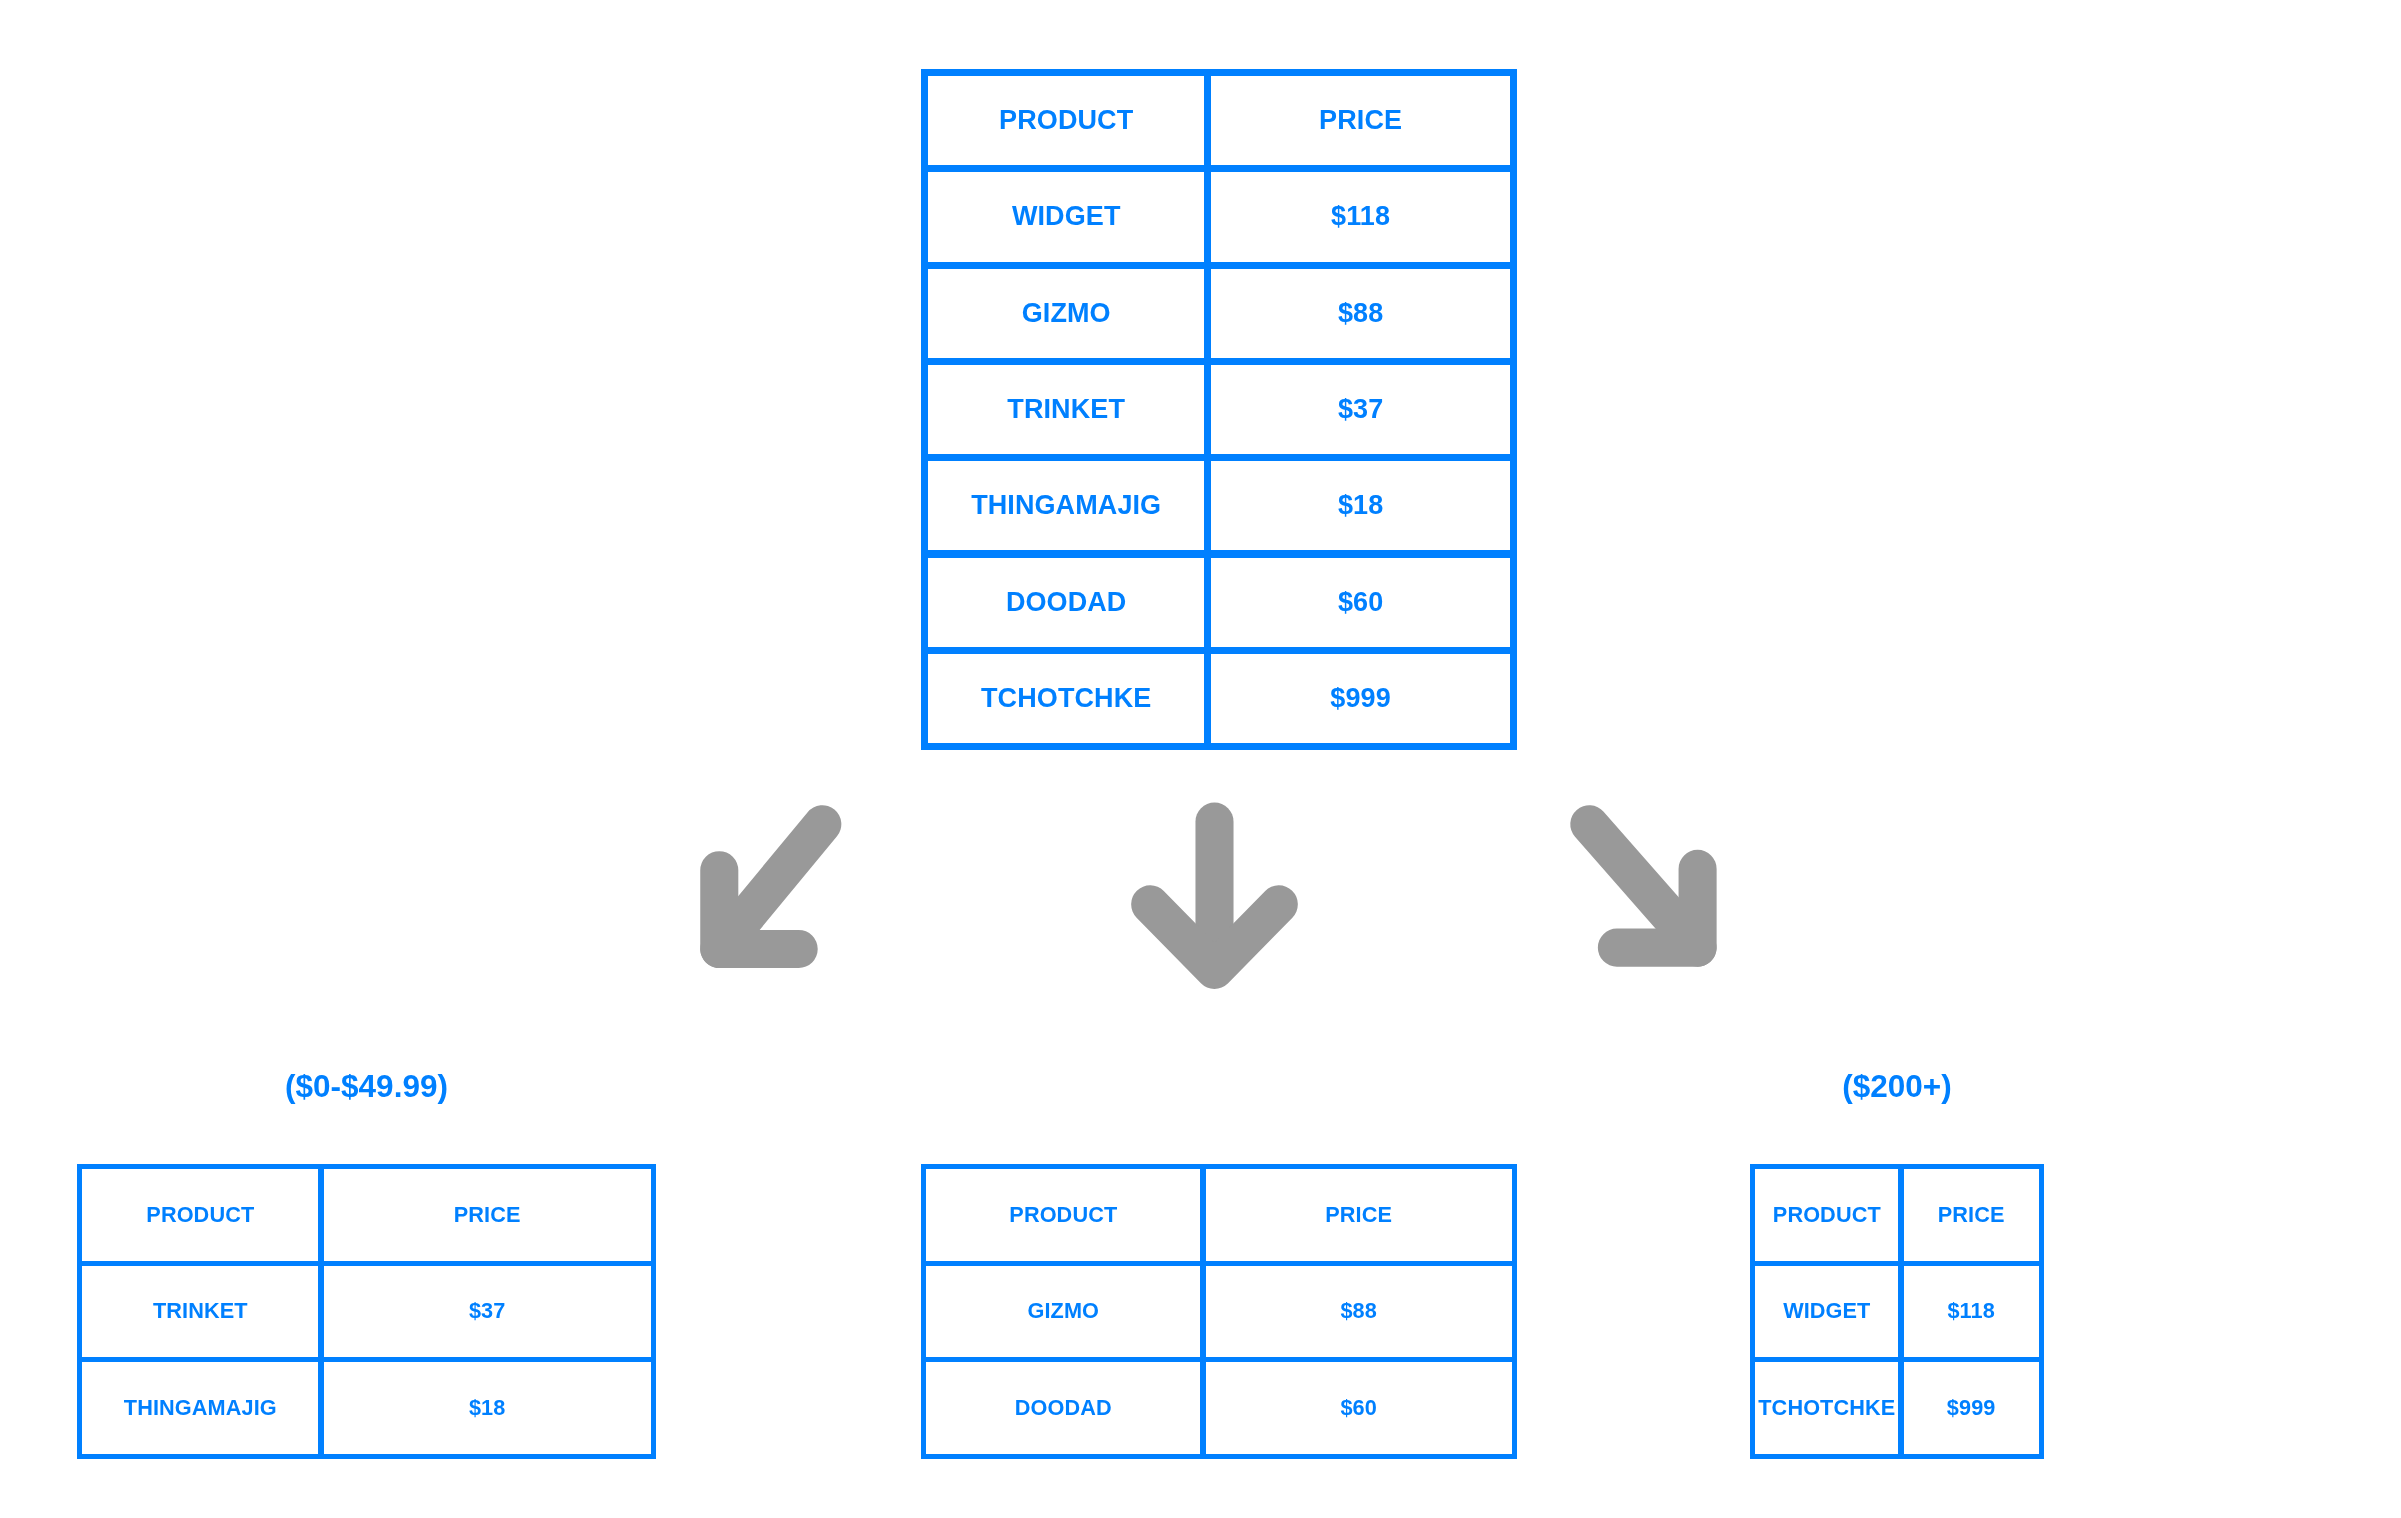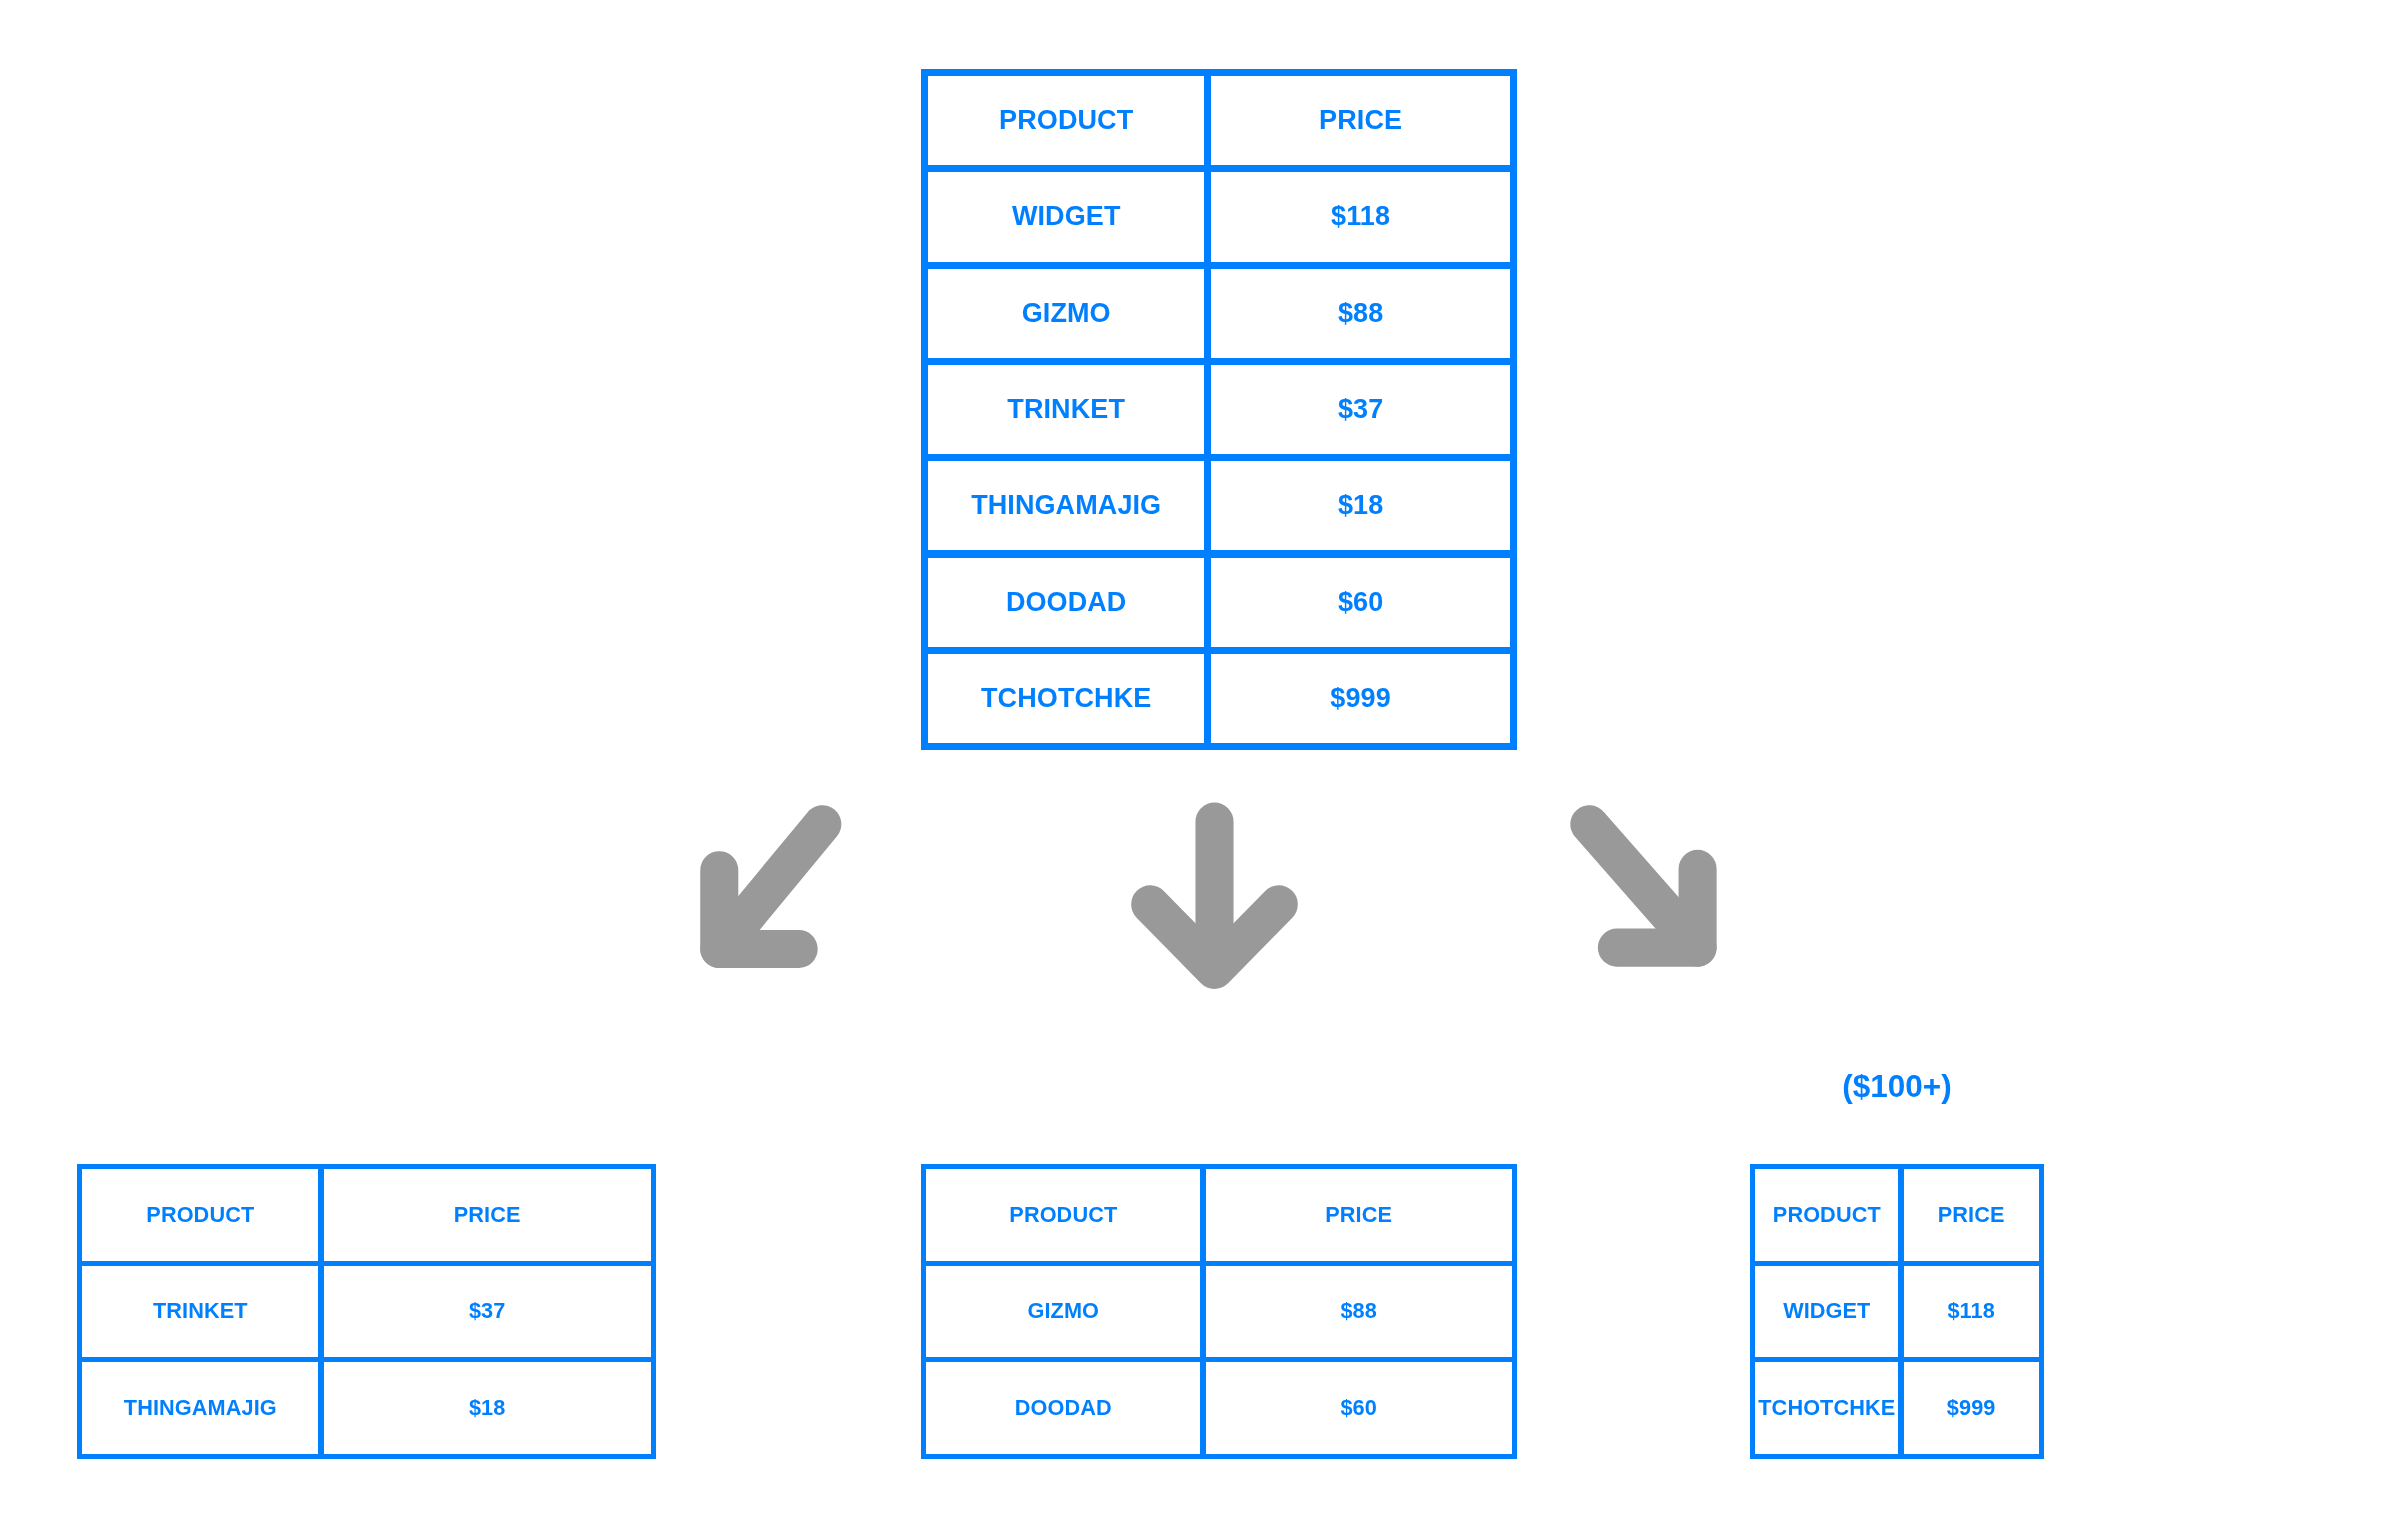--- a/index.html
+++ b/index.html
@@ -159,21 +159,22 @@
     </g>
   </svg>
 
   <svg class="arrow-svg" id="arrow-right" viewBox="0 0 300 320">
     <g fill="none" stroke="#999999" stroke-width="58" stroke-linecap="round" stroke-linejoin="round">
       <line x1="40" y1="40" x2="205" y2="228"></line>
       <polyline points="82,228 205,228 205,108"></polyline>
     </g>
   </svg>
 
-  <div class="bucket-label" id="label-high">($100+)</div>
+  <div class="bucket-label" id="label-low">($0-$49.99)</div>
+  <div class="bucket-label" id="label-high">($200+)</div>
 
   <div class="dtable result-table" id="table-low">
     <div class="drow">
       <div class="dcell c-product">PRODUCT</div>
       <div class="dcell c-price">PRICE</div>
     </div>
     <div class="drow">
       <div class="dcell c-product">TRINKET</div>
       <div class="dcell c-price">$37</div>
     </div>

